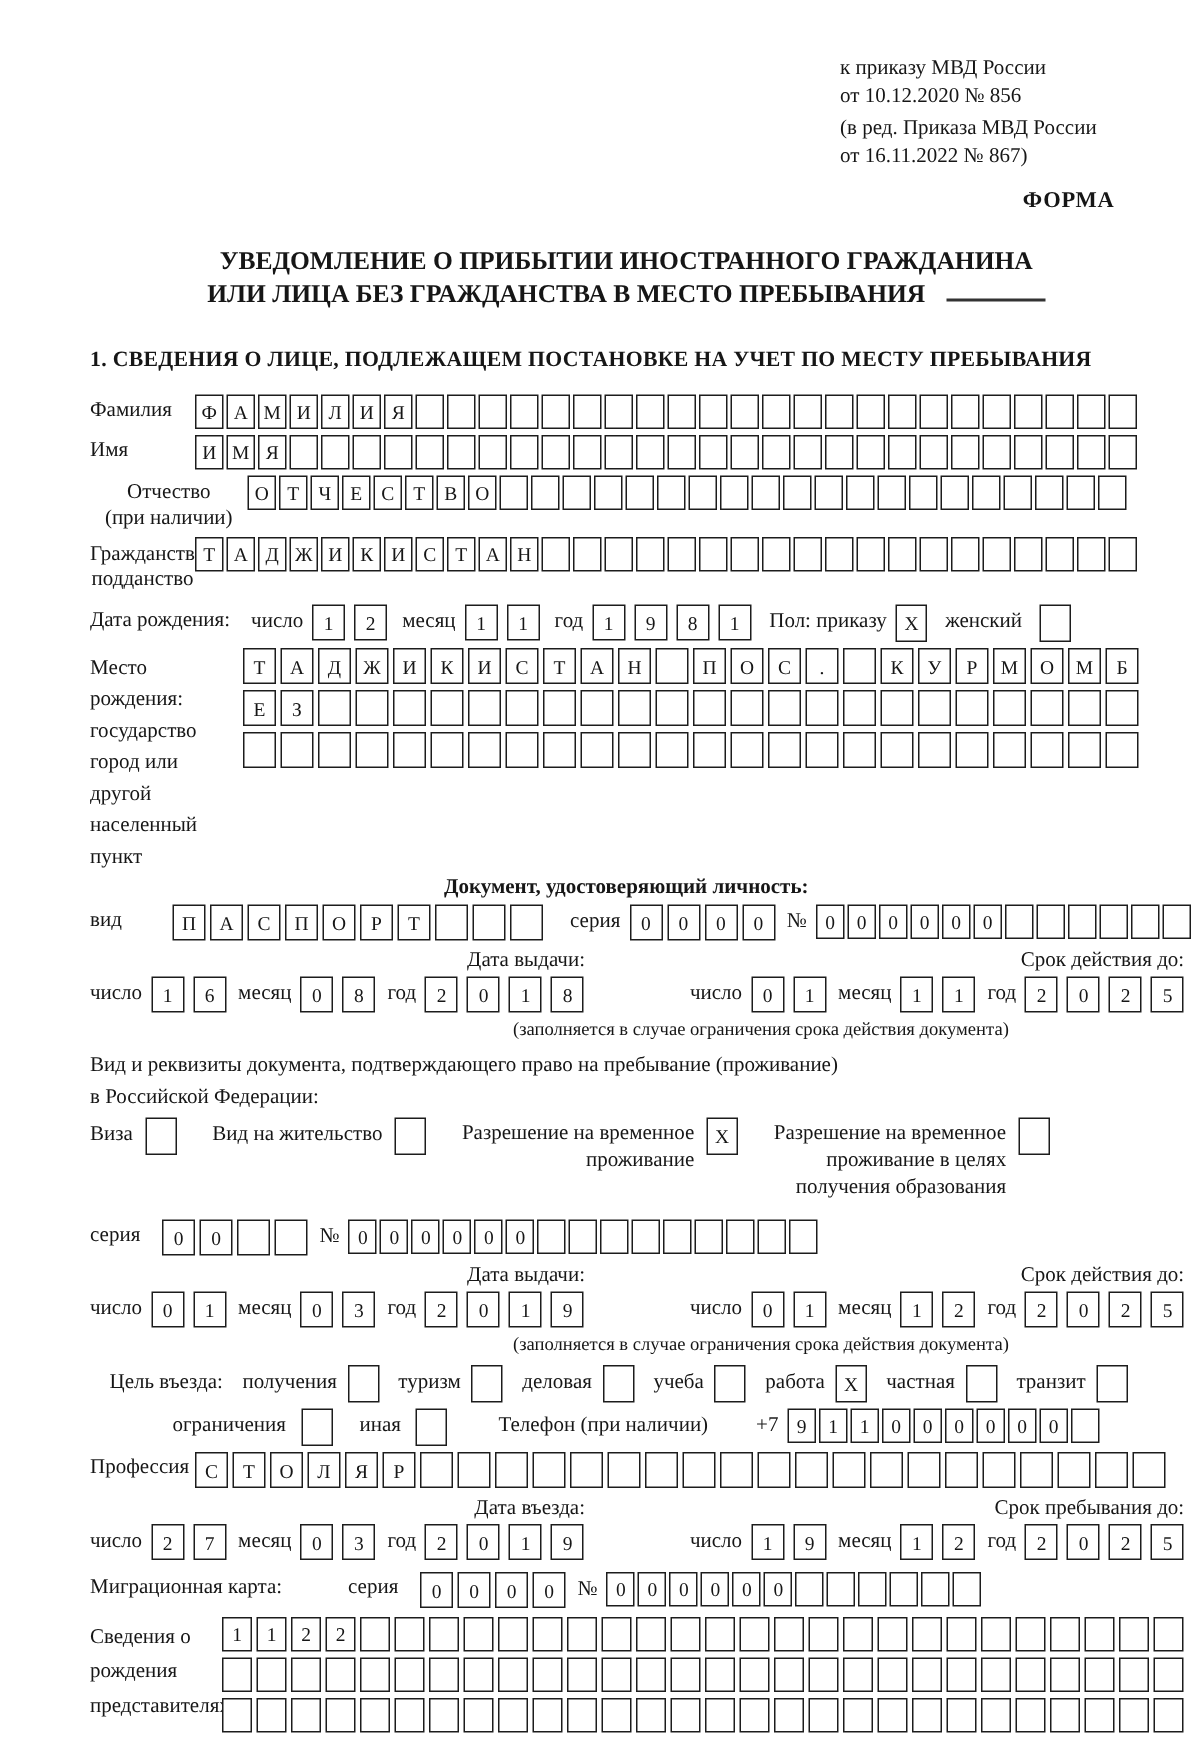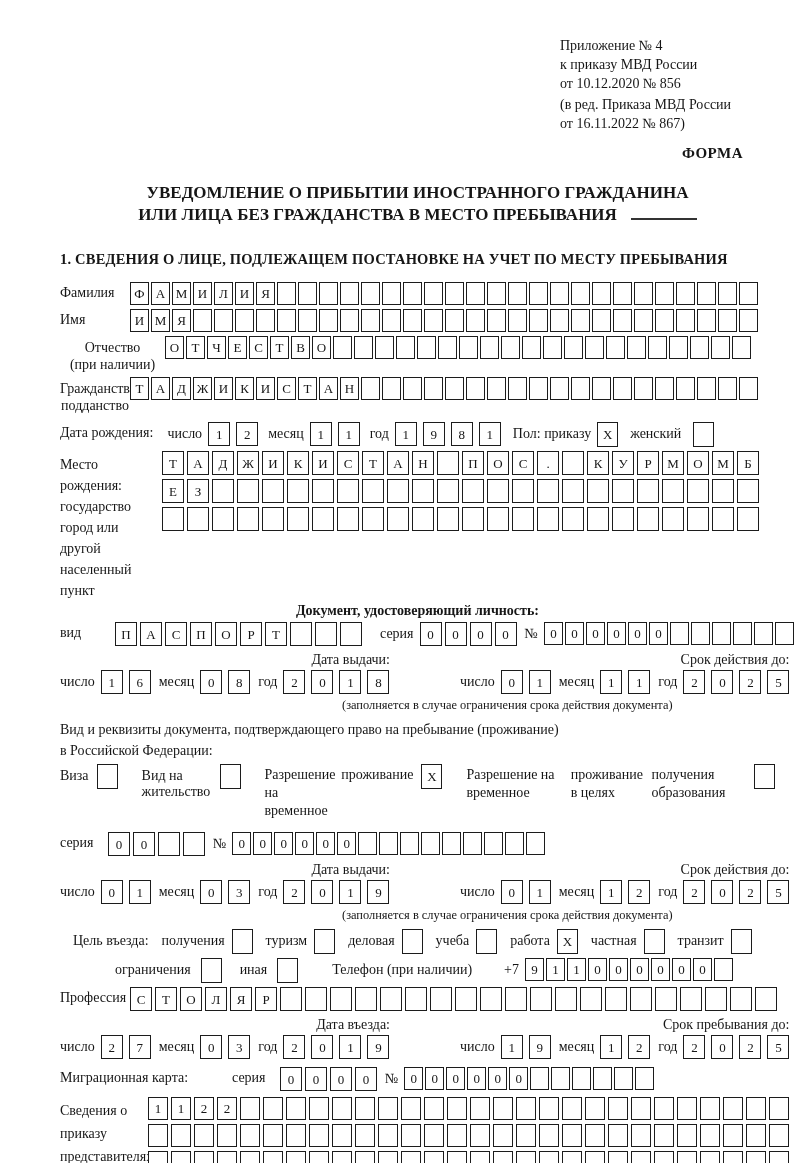--- a/index.html
+++ b/index.html
@@ -50,38 +50,37 @@
   .dfields { display:flex; align-items:flex-start; }
   .dfields .dlbl { margin-left:8px; }
   .dfields .dlbl:first-child { margin-left:0; }
   .dnote { font-size:12.4px; white-space:nowrap; margin-top:4px; margin-left:-118px; }
   .intro { line-height:21px; margin-bottom:3px; }
   
   .opts { display:flex; align-items:flex-start; margin:3px 0 12px; }
   .opt { display:flex; align-items:flex-start; }
   .opt + .opt { margin-left:24px; }
   .opt .olbl { padding-top:4px; margin-right:8px; }
-  .opt-lines { display:flex; flex-direction:row; text-align:left; line-height:18px; margin-right:8px; padding-top:2px; }
+  .opt-lines { display:flex; flex-direction:column; text-align:right; line-height:18px; margin-right:8px; padding-top:2px; }
   
   .plbl { padding-top:4px; flex:none; }
   .purpose .plbl { margin-left:13px; margin-right:7px; }
   .purpose .plbl.first { margin-left:6px; }
   .purpose2 { margin-left:55px; margin-bottom:4px; }
   .purpose2 .plbl { margin-right:10px; }
   .purpose2 .gap { margin-left:34px; }
   .purpose2 .pfx { margin-left:22px; margin-right:6px; }
   
   .guard { display:flex; align-items:flex-start; margin-top:2px; } .mb8 { margin-bottom:8px; } .mb6 { margin-bottom:6px; }
   .ml18 { margin-left:18px; } .ml8 { margin-left:8px; }
 </style>
 </head>
 <body>
 
 <div class="hdr">
-  <div>Приложение № 4</div>
   <div>к приказу МВД России</div>
   <div>от 10.12.2020 № 856</div>
   <div class="sub">
     <div>(в ред. Приказа МВД России</div>
     <div>от 16.11.2022 № 867)</div>
   </div>
 </div>
 <div class="forma">ФОРМА</div>
 
 <div class="title">
@@ -717,21 +716,21 @@
       <span class="cell"></span>
       <span class="cell"></span>
       <span class="cell"></span>
       <span class="cell"></span>
     </span>
 </div>
 
 <div class="guard">
   <span class="lbl-stack w88" style="line-height:23px; padding-top:2px;">
     <span>Сведения о</span>
-    <span>приказу</span>
+    <span>рождения</span>
     <span>представителях</span>
 
   </span>
   <span class="cells-stack">
     <span class="cells md">
         <span class="cell">1</span>
         <span class="cell">1</span>
         <span class="cell">2</span>
         <span class="cell">2</span>
         <span class="cell"></span>

